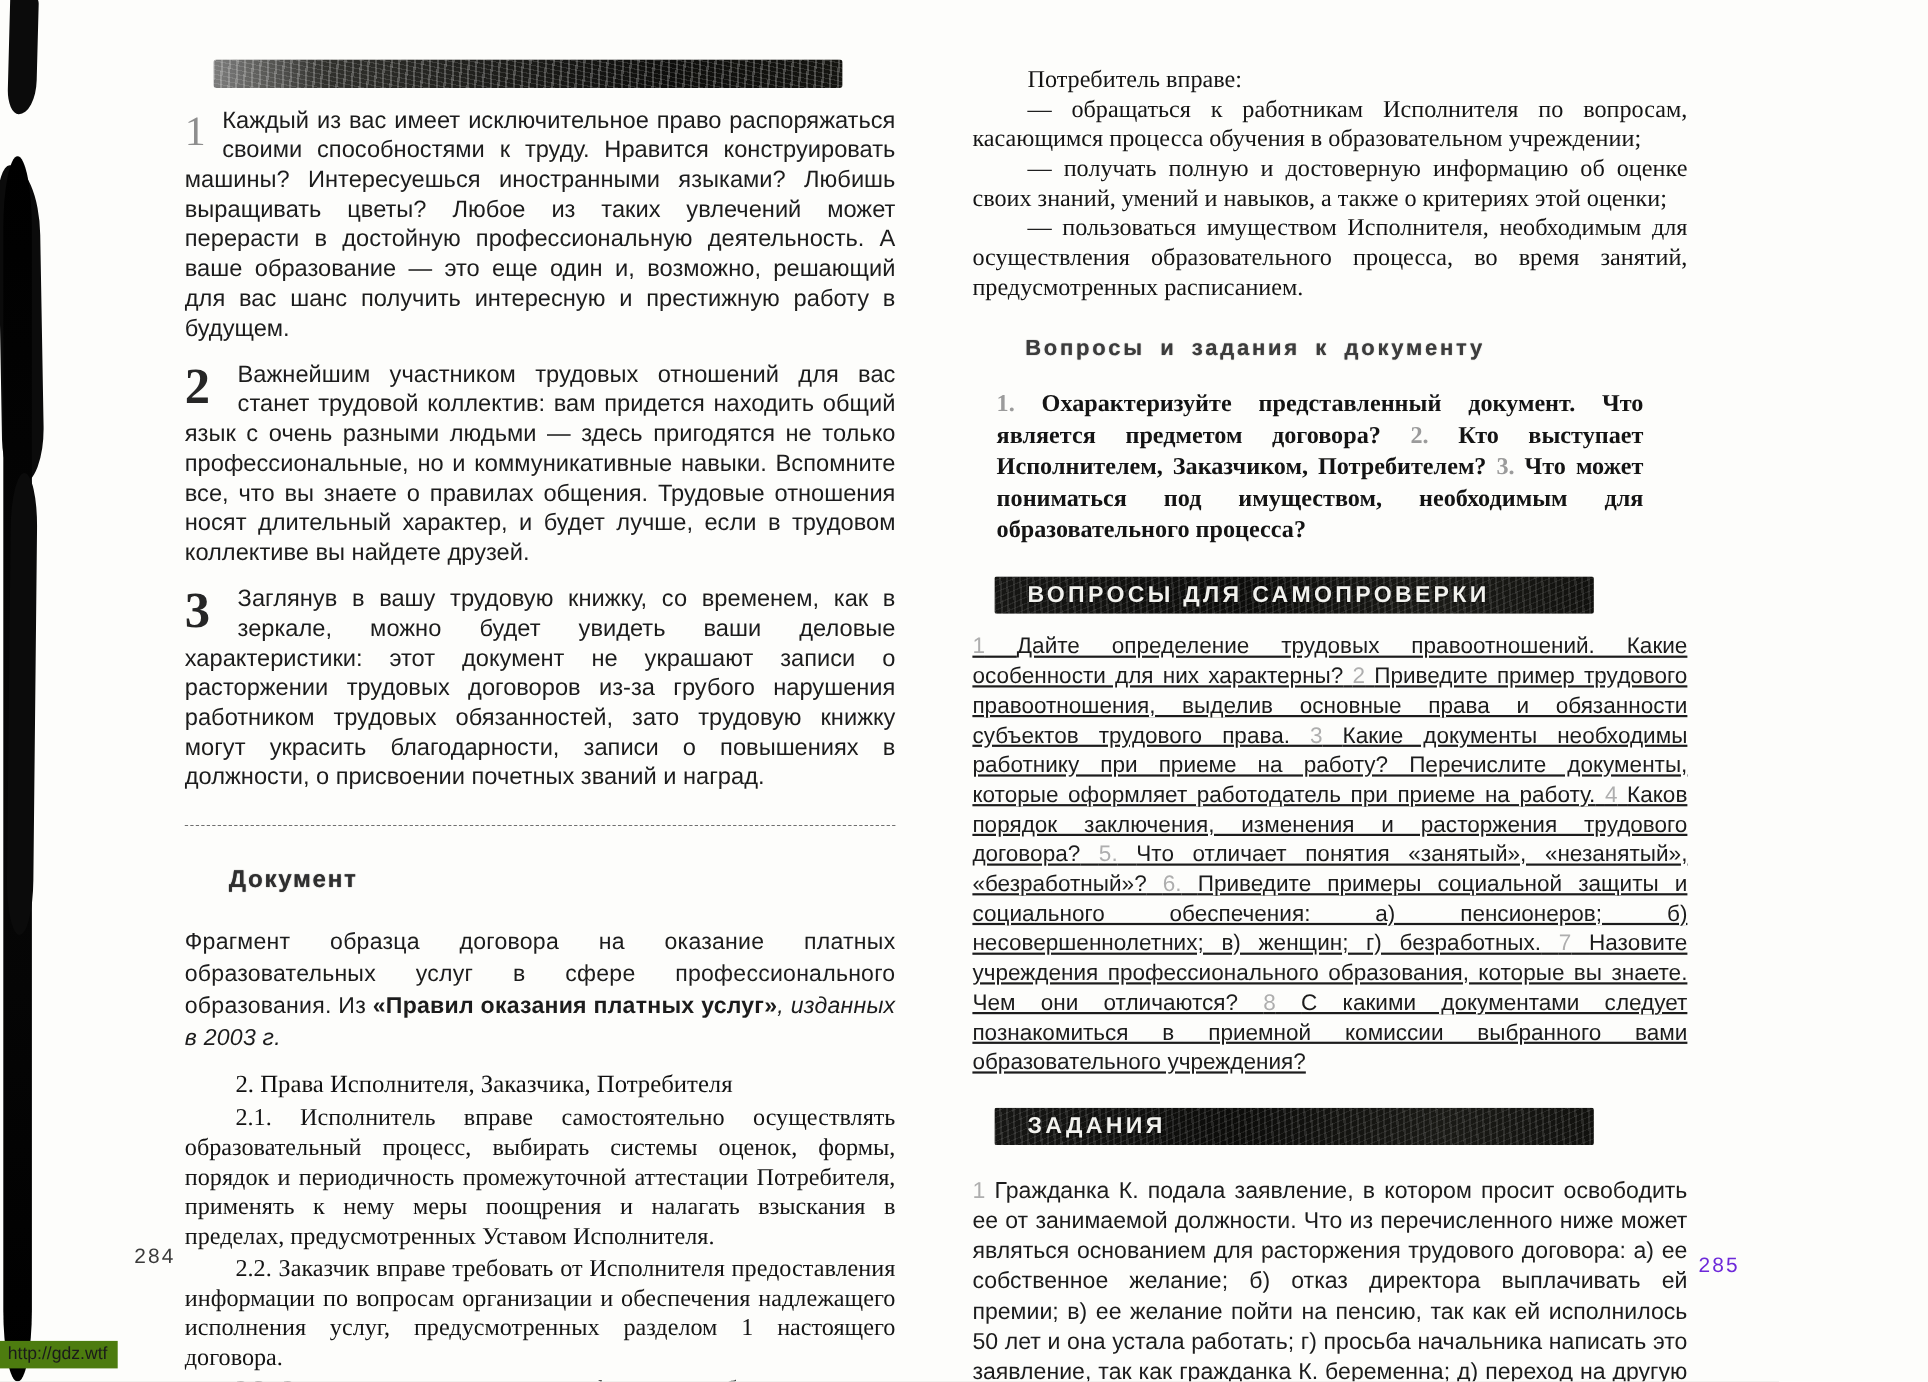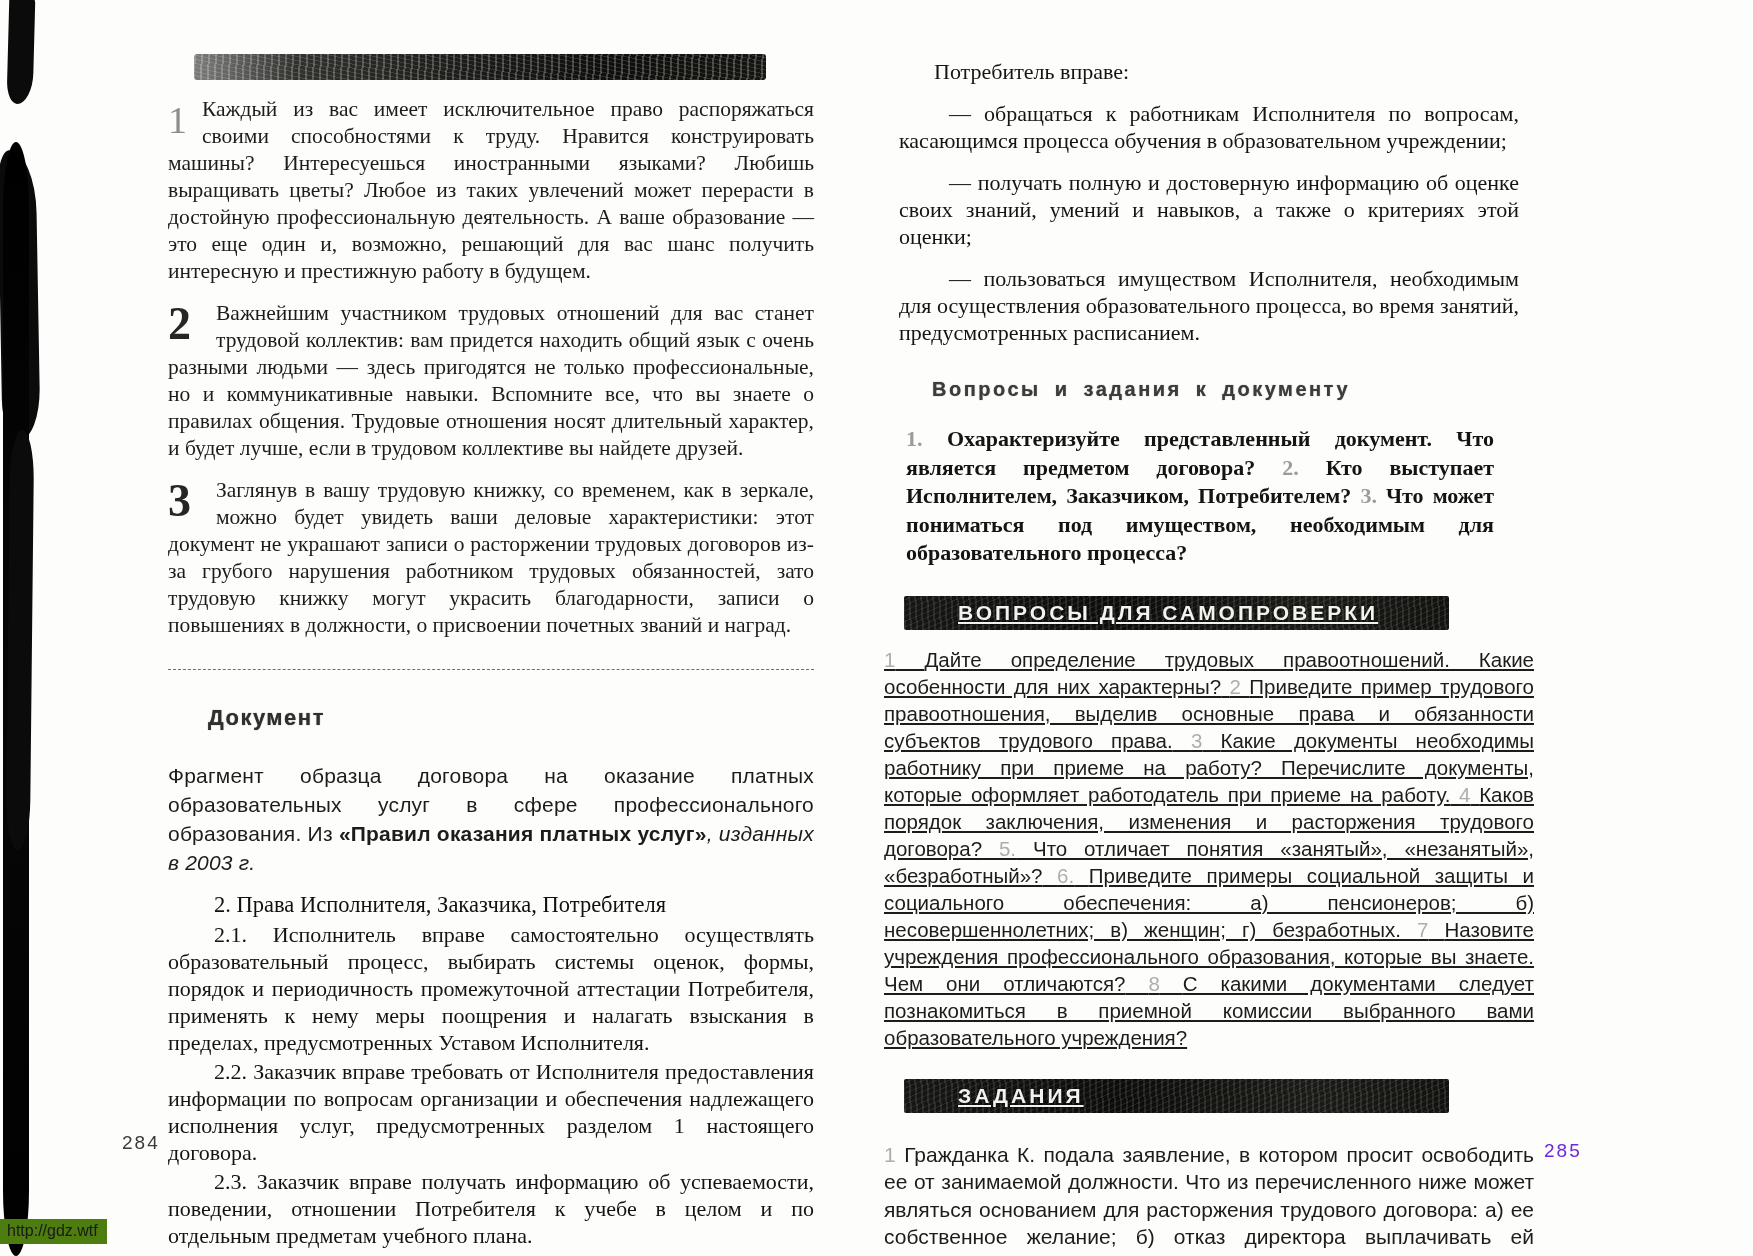--- a/index.html
+++ b/index.html
@@ -37,21 +37,21 @@
   
   .para{margin:0 0 15px 0;overflow:visible;}
   .dropnum{
     float:left;
     font-family:"Liberation Serif",serif;
     font-weight:bold;font-size:46px;line-height:44px;
     width:40px;color:#262626;
     margin:2px 8px 0 0;text-align:left;
   }
   .dropnum.faint{color:#8d8d8d;font-weight:normal;font-size:38px;width:26px;}
-  .para p{margin:0;font-family:Liberation Serif, serif;}
+  .para p{margin:0;}
 
   .rule-dashed{
     border:none;border-top:1.5px dashed #6f6f6f;
     margin:30px 0 0 0;height:0;
   }
 
   .doc-heading{
     margin:34px 0 0 40px;
     font-weight:bold;font-size:22px;letter-spacing:1.5px;color:#2f2f2f;
     text-shadow:0 0 1px #555;
@@ -61,21 +61,21 @@
   .doc-intro .i{font-style:italic;}
 
   .doc-subheading{
     margin:14px 0 0 0;text-indent:46px;
     font-family:"Liberation Serif",serif;font-weight:normal;font-size:22.5px;line-height:28px;color:#111;
   }
   .clause{margin:2px 0 0 0;text-indent:46px;}
 
   
   .rights-title{margin:0;text-indent:50px;}
-  .rights-item{margin:15px;text-indent:50px;}
+  .rights-item{margin:0;text-indent:50px;}
 
   .docq-heading{
     margin:32px 0 0 48px;
     font-weight:bold;font-size:20px;letter-spacing:2.5px;color:#3c3c3c;
     word-spacing:6px;text-shadow:0 0 1px #666;
   }
   .docq-para{margin:24px 40px 0 22px;line-height:28.5px;font-weight:bold;}
   .qnum-serif{color:#9b9b9b;}
   .qnum-sans{color:#aeaeae;}
 
@@ -85,23 +85,22 @@
     background:
       repeating-linear-gradient(87deg,rgba(255,255,255,.10) 0 2px,transparent 2px 6px),
       repeating-linear-gradient(-23deg,rgba(255,255,255,.08) 0 1px,transparent 1px 5px),
       linear-gradient(90deg,#161614 0%,#0c0c0a 40%,#1a1a16 75%,#11110e 100%);
     border-radius:2px;
     display:flex;align-items:center;
     filter:blur(.2px);
   }
   .banner span{
     color:#f2f2ee;font-weight:bold;font-size:21px;letter-spacing:3px;
-    padding-left:54px;text-shadow:0 0 2px #000;
+    padding-left:30px;text-shadow:0 0 2px #000;
     filter:none;
-    text-decoration:underline;
   }
   .qblock{margin-top:16px;font-size:20.5px;line-height:27px;text-decoration:underline;}
   .taskblock{margin-top:28px;font-size:21px;line-height:27.5px;}
 
   .pagenum{position:absolute;font-family:"Liberation Sans",sans-serif;font-size:19px;letter-spacing:2px;}
   #pagenum-left{left:122px;top:1132px;color:#3a3a3a;}
   #pagenum-right{left:1544px;top:1140px;color:#6d28d9;}
 
   #url-badge{
     position:absolute;left:0;top:1219px;

